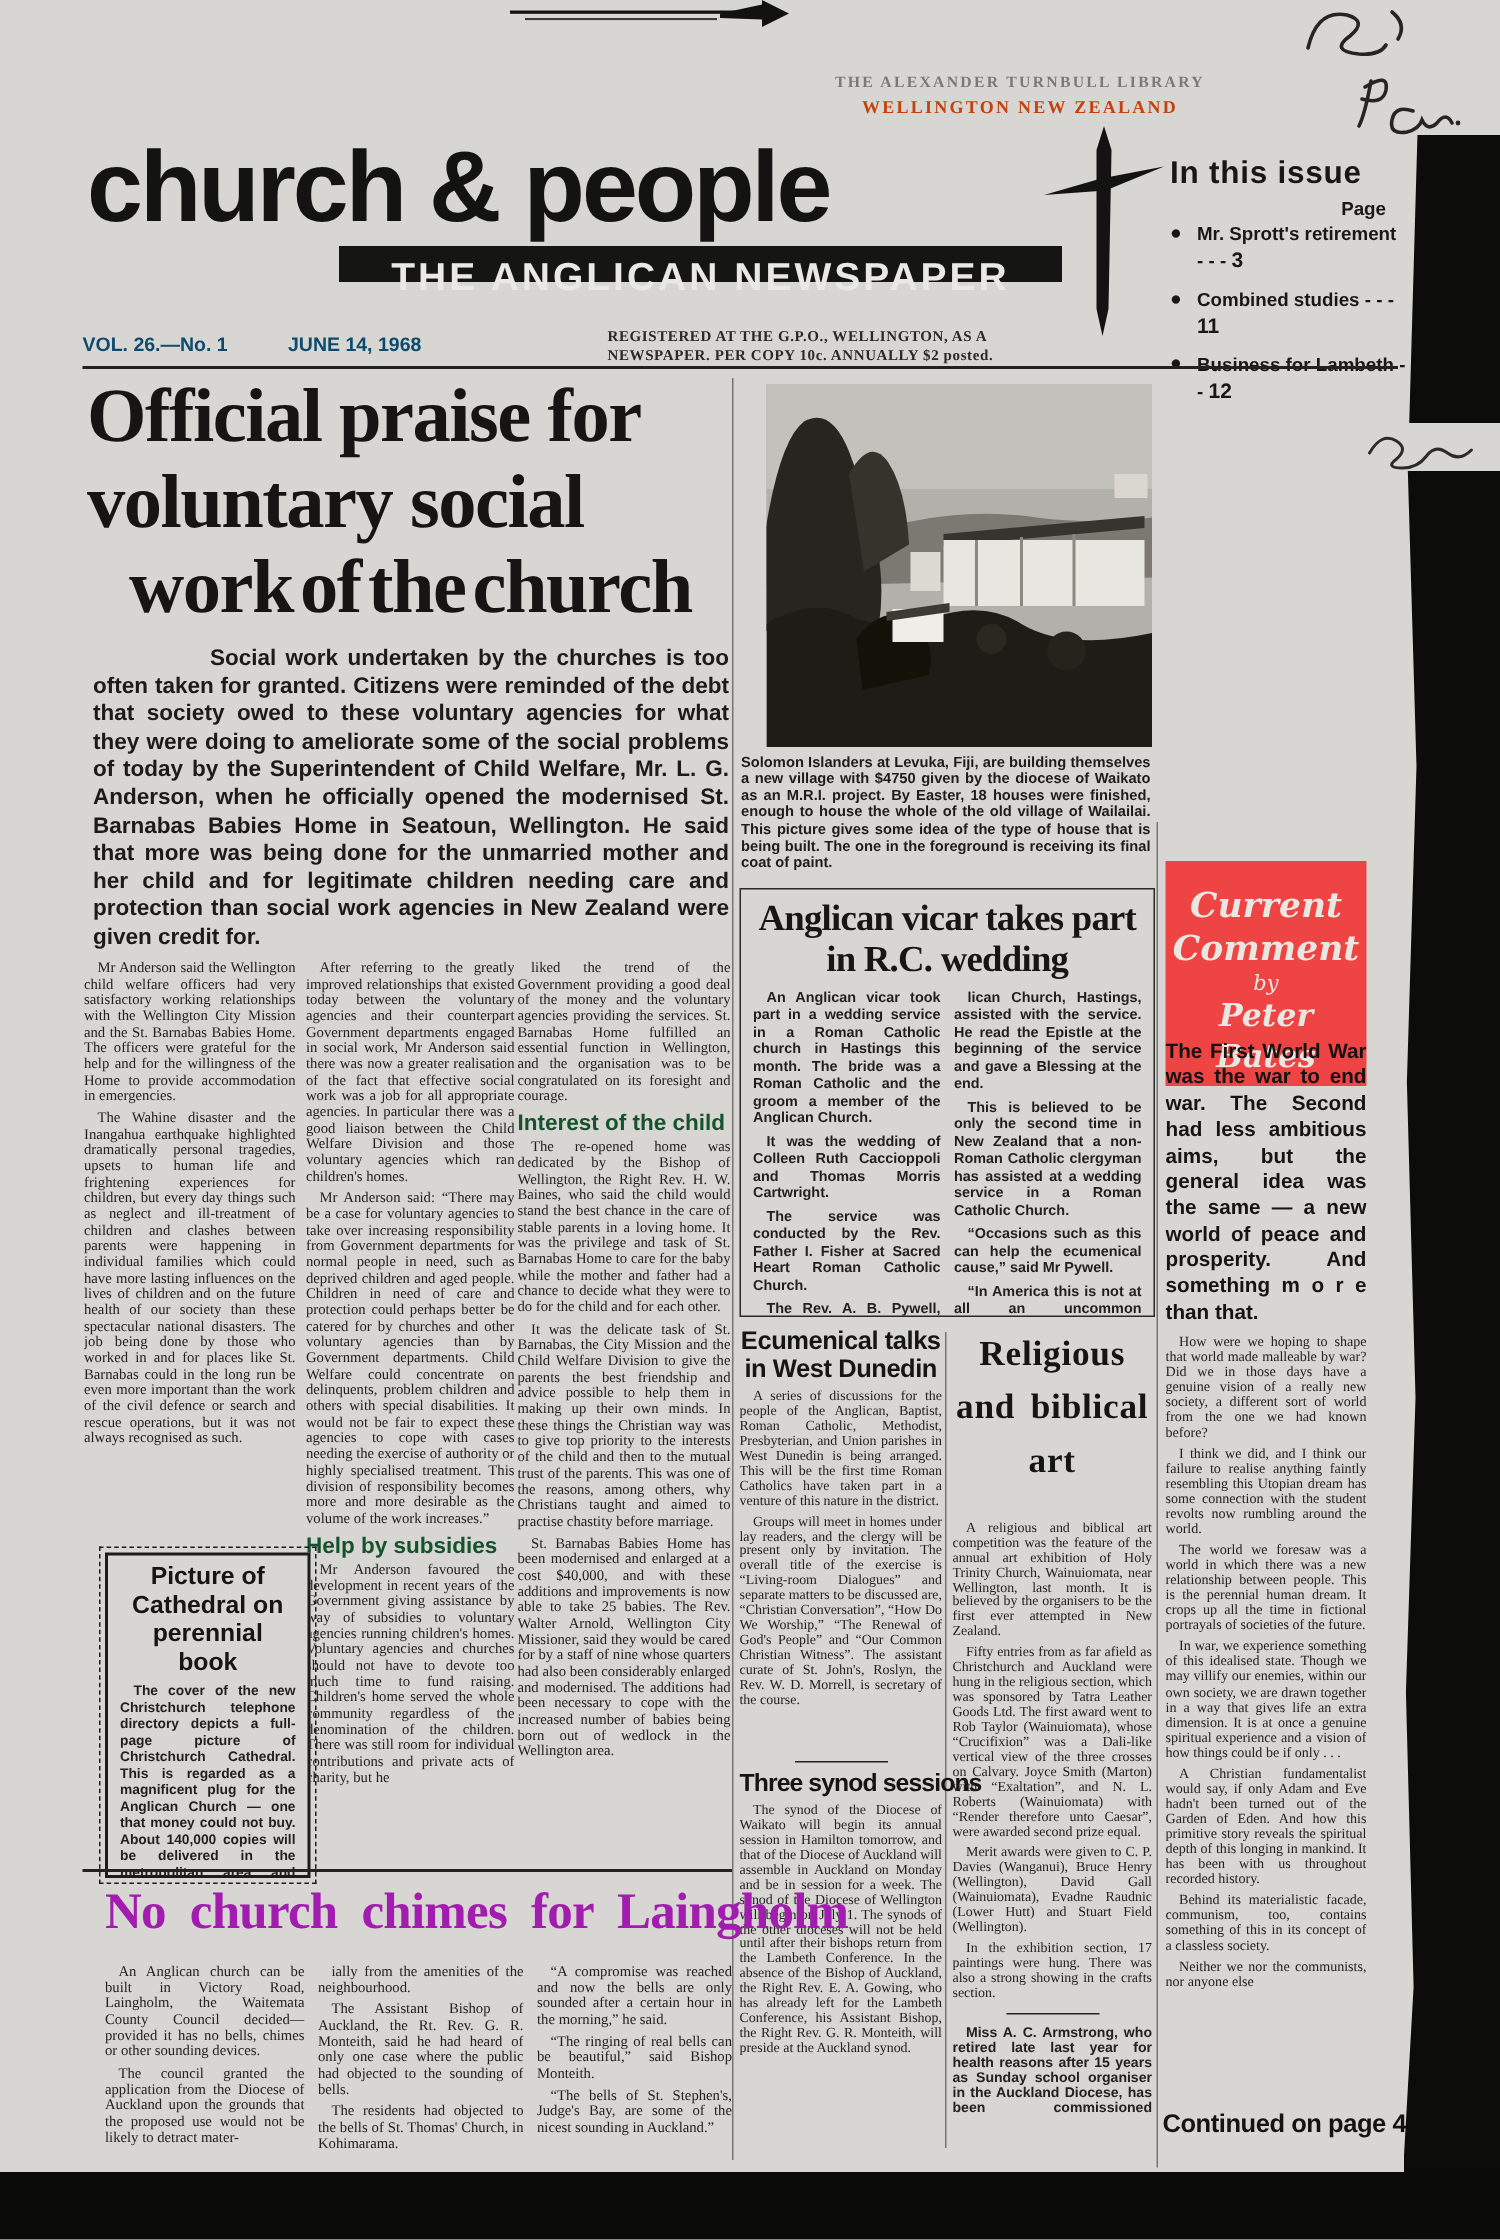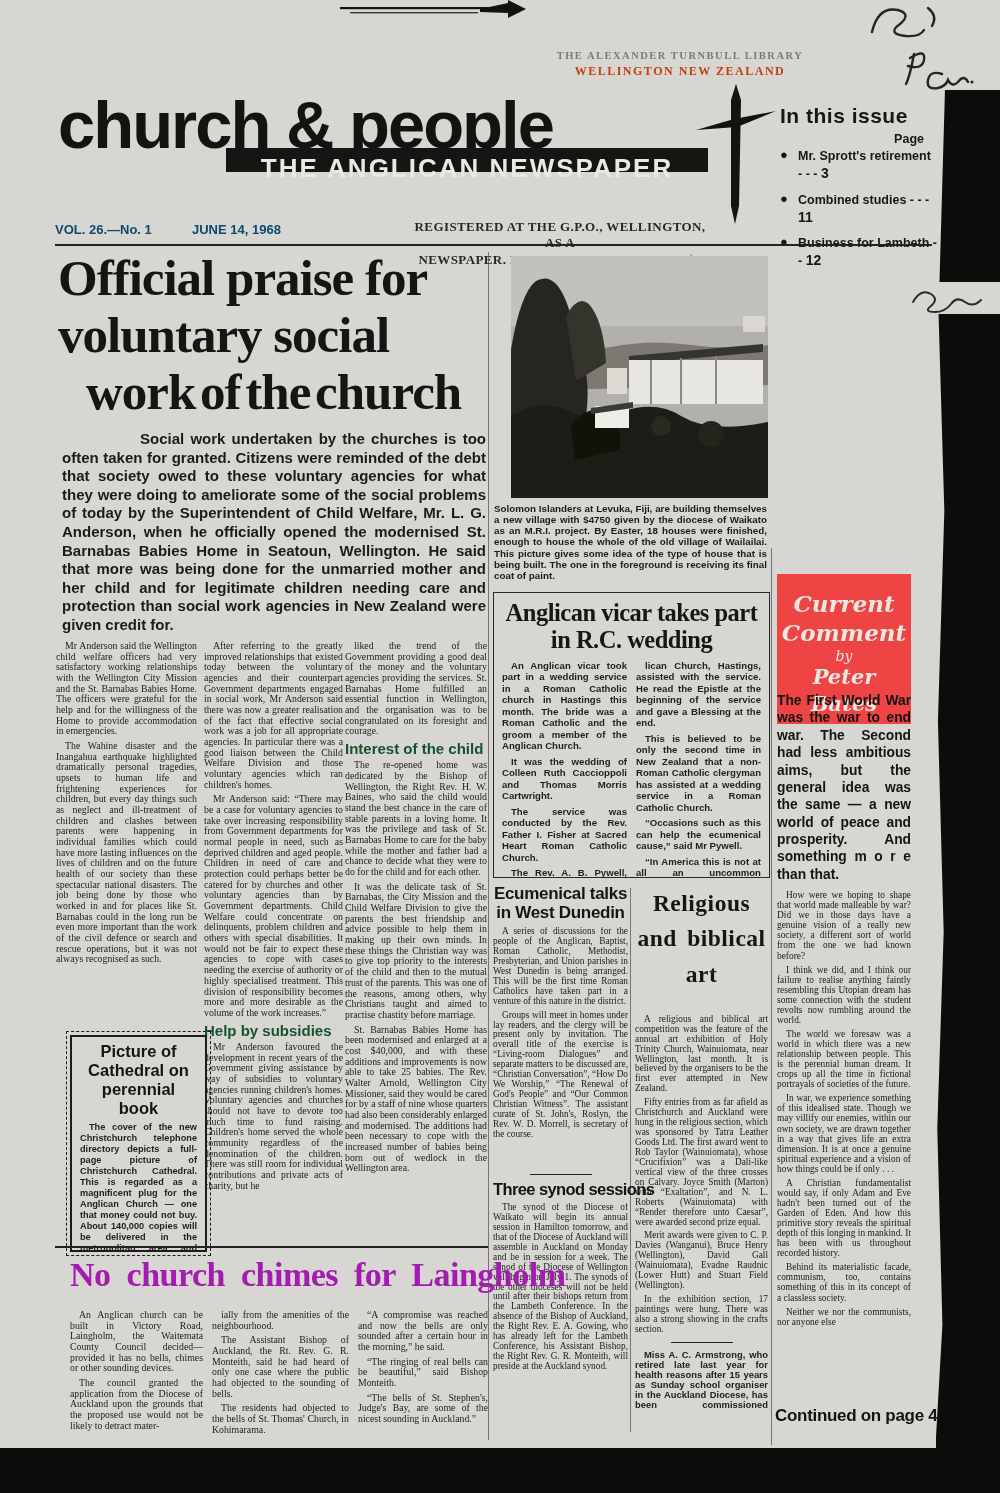--- a/index.html
+++ b/index.html
@@ -14,22 +14,22 @@
             letter-spacing:-2px;color:#131312;white-space:nowrap;}
   .banner{background:#151513;color:#e9e8e4;font-family:"Liberation Sans",sans-serif;
           font-weight:700;font-size:26px;letter-spacing:2px;text-align:center;line-height:40px;}
   .issue-box{font-family:"Liberation Sans",sans-serif;color:#171716;}
   .issue-title{font-weight:700;font-size:21px;letter-spacing:0.5px;}
   .issue-page{font-weight:700;font-size:12.5px;text-align:right;margin:4px 14px 2px 0;}
   .issue-item{position:relative;padding-left:18px;font-weight:700;font-size:12.5px;line-height:1.3;margin-bottom:9px;width:140px;}
   .issue-item .bullet{position:absolute;left:0;top:-1px;font-size:13px;}
   .issue-item .pg{font-size:14px;}
   .dateline{font-family:"Liberation Sans",sans-serif;font-weight:700;font-size:13px;color:#0c4a6e;white-space:nowrap;}
-  .regline{font-family:"Liberation Serif",serif;font-weight:700;font-size:13px;line-height:1.25;
-           letter-spacing:.4px;text-align:center;color:#2a2927;}
+  .regline{font-family:"Liberation Serif",serif;font-weight:700;font-size:10px;line-height:1.25;
+           letter-spacing:.4px;text-align:left;color:#2a2927;}
   .rule{background:#23221f;}
   
   .main-headline{font-family:"Liberation Serif",serif;font-weight:700;font-size:51px;line-height:1.12;
                  letter-spacing:-1px;color:#161514;}
   .main-headline .tight{word-spacing:-7px;margin-left:28px;}
   .lead{font-family:"Liberation Sans",sans-serif;font-weight:700;font-size:15px;line-height:1.24;
         text-align:justify;color:#1c1b1a;}
   .lead p{margin:0;text-indent:78px;}
   
   .serifbody{font-size:9.8px;line-height:1.09;text-align:justify;color:#222120;}
@@ -106,21 +106,21 @@
       <path d="M84,72 q-12,-4 -14,6 q-2,10 10,8 q8,-2 10,-8 q4,8 10,2 q6,-8 10,0"></path>
       <circle cx="114" cy="80" r="1.6" fill="#262524" stroke="none"></circle>
     </g>
   </svg>
 
   <div class="abs masthead" style="left:58px;top:86px">church &amp; people</div>
   <svg class="abs" style="left:692px;top:84px;width:86px;height:142px" viewBox="0 0 86 142">
     <polygon points="44,0 49,16 47,122 43,140 39,122 39,16" fill="#131312"></polygon>
     <polygon points="4,46 42,35 84,27 45,43" fill="#131312"></polygon>
   </svg>
-  <div class="abs banner" style="left:226px;top:148px;width:482px;height:24px">THE ANGLICAN NEWSPAPER</div>
+  <div class="abs banner" style="left:226px;top:164px;width:482px;height:24px">THE ANGLICAN NEWSPAPER</div>
 
   <div class="abs issue-box" style="left:780px;top:104px;width:158px">
     <div class="issue-title">In this issue</div>
     <div class="issue-page">Page</div>
     <div class="issue-item">
       <span class="bullet">●</span><span>Mr. Sprott's retirement</span><span> - - - </span><span class="pg">3</span>
     </div>
     <div class="issue-item">
       <span class="bullet">●</span><span>Combined studies</span><span> - - - </span><span class="pg">11</span>
     </div>

